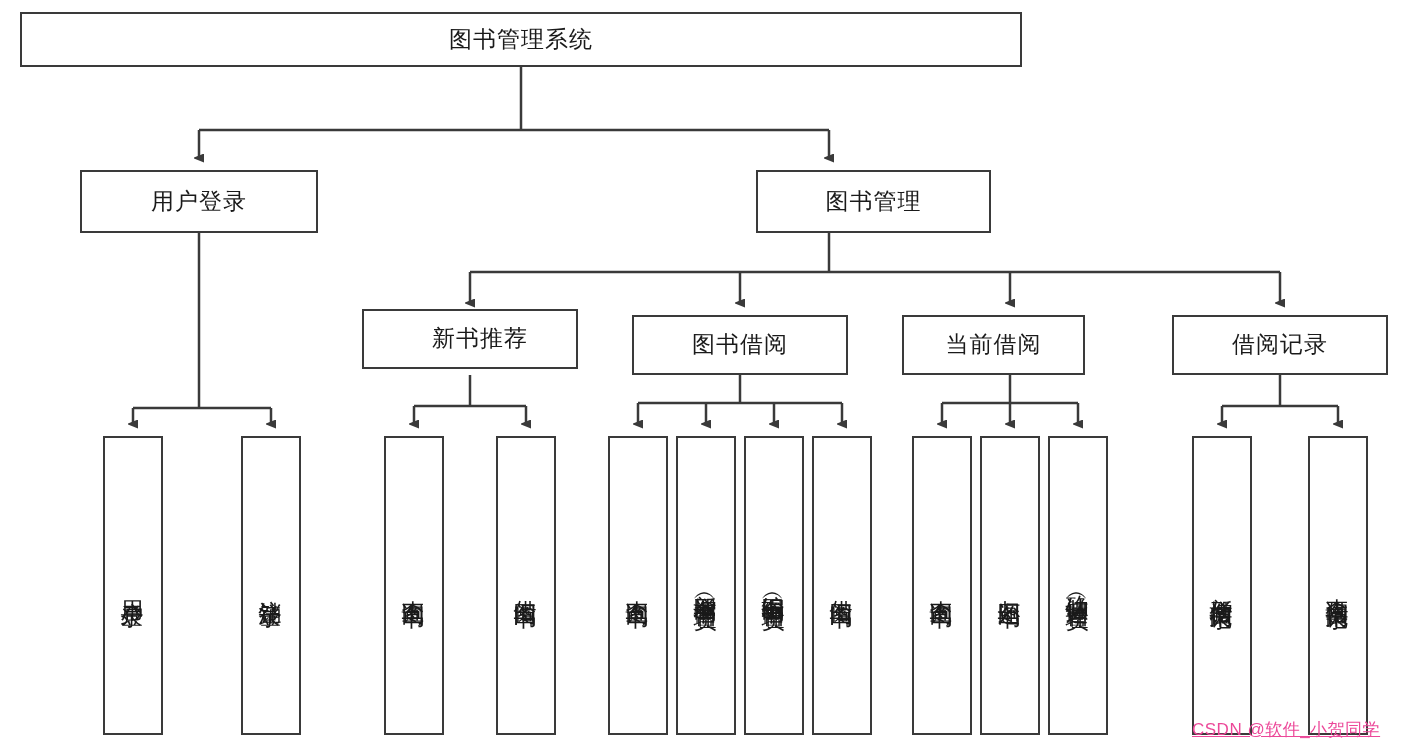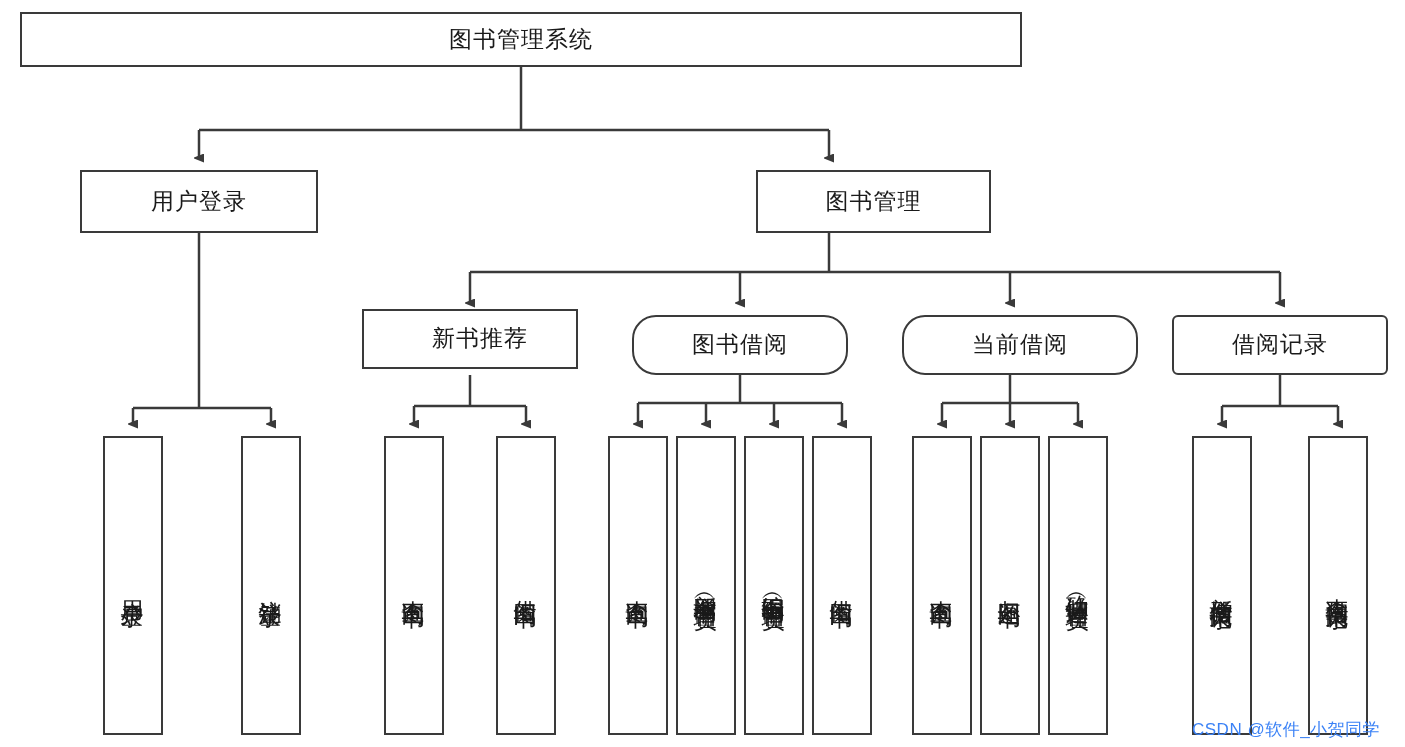--- a/index.html
+++ b/index.html
@@ -52,24 +52,25 @@
     text-align: center;
   }
   .node.vert span {
     writing-mode: vertical-rl;
     text-orientation: upright;
     display: block;
   }
   .watermark {
     position: absolute;
     font-size: 17px;
-    color: #3b82f6;
+    color: #ec4899;
     letter-spacing: 0.5px;
     white-space: nowrap;
     user-select: none;
+    text-decoration: underline;
   }
 </style>
 </head>
 <body>
 
 <div id="canvas">
 
   <svg class="wires" viewBox="0 0 1405 747">
     <defs>
       <marker id="arrow" markerWidth="10" markerHeight="10" refX="4.5" refY="5" orient="auto" markerUnits="userSpaceOnUse">
@@ -127,27 +128,27 @@
   <div class="node horiz" style="left:80px; top:170px; width:238px; height:63px;">
     <span>用户登录</span>
   </div>
   <div class="node horiz" style="left:756px; top:170px; width:235px; height:63px;">
     <span>图书管理</span>
   </div>
 
   <div class="node horiz" style="left:362px; top:309px; width:216px; height:60px;padding-left:20px;">
     <span>新书推荐</span>
   </div>
-  <div class="node horiz" style="left:632px; top:315px; width:216px; height:60px;border-radius:24px;">
+  <div class="node horiz" style="left:632px; top:315px; width:216px; height:60px;">
     <span>图书借阅</span>
   </div>
-  <div class="node horiz" style="left:902px; top:315px; width:236px; height:60px;border-radius:23px;">
+  <div class="node horiz" style="left:902px; top:315px; width:183px; height:60px;">
     <span>当前借阅</span>
   </div>
-  <div class="node horiz" style="left:1172px; top:315px; width:216px; height:60px;border-radius:6px;">
+  <div class="node horiz" style="left:1172px; top:315px; width:216px; height:60px;">
     <span>借阅记录</span>
   </div>
 
   <div class="node vert" style="left:103px; top:436px; width:60px; height:299px;">
     <span>用户登录</span>
   </div>
   <div class="node vert" style="left:241px; top:436px; width:60px; height:299px;">
     <span>注销登录</span>
   </div>
 

